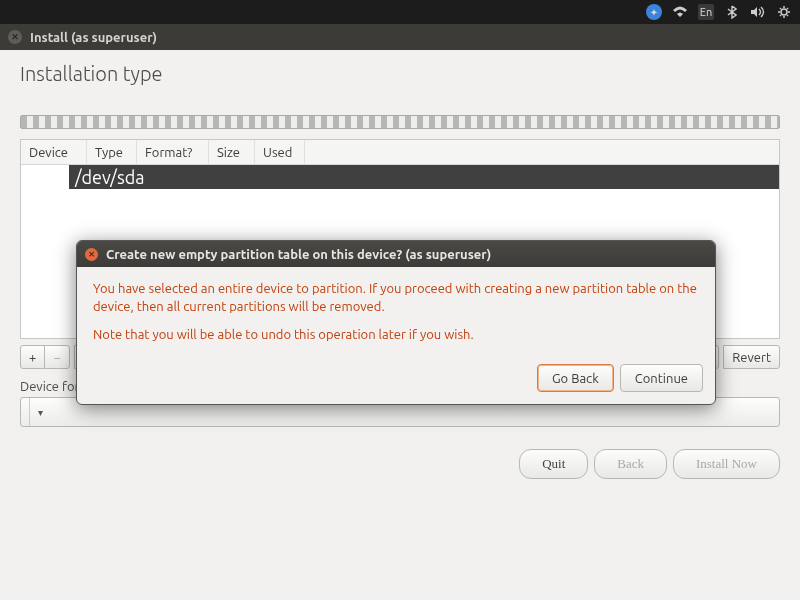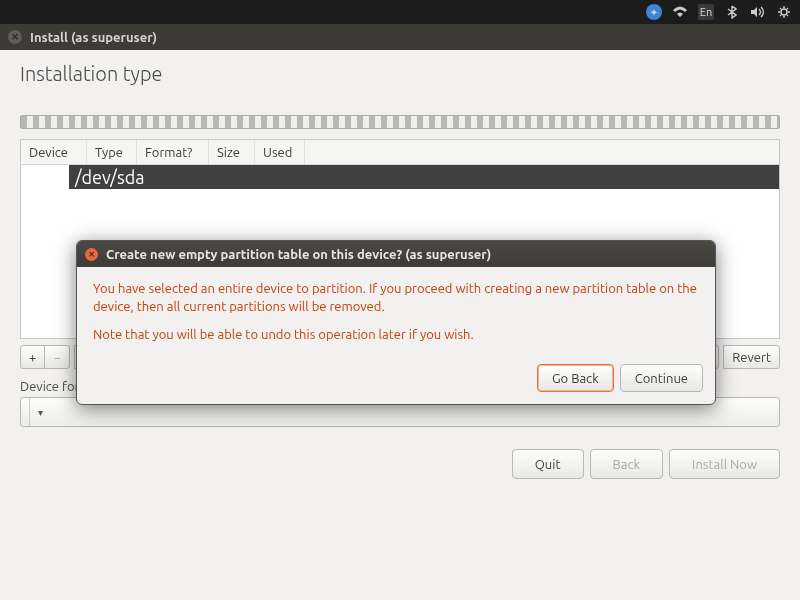--- a/index.html
+++ b/index.html
@@ -30,21 +30,21 @@
 .small-btn.first { border-radius: 3px 0 0 3px; }
 .small-btn.disabled { color:#aaa; }
 .spacer { flex:1; }
 
 .label-row { font-size: 13px; color: #4c4c4c; margin-top: 10px; }
 
 .dropdown { margin-top:4px; border:1px solid #b7b7b5; background: linear-gradient(#fdfdfc,#ececea); height:30px; display:flex; align-items:center; padding:0 8px; border-radius:3px; font-size:13px; color:#3c3c3c; justify-content:space-between; }
 .dropdown .chev { font-size:10px; color:#555; border-left:1px solid #ccc; padding-left:8px; height:100%; display:flex; align-items:center; }
 
 .bottom-btns { margin-top: 22px; display:flex; justify-content:flex-end; gap:6px; }
-.bottom-btns .btn { border:1px solid #b7b7b5; background: linear-gradient(#fdfdfc,#e8e8e6); height:30px; padding: 0 22px; border-radius:4px; font-size:13px; color:#444; display:flex; align-items:center; }
+.bottom-btns .btn { border:1px solid #b7b7b5; background: linear-gradient(#fdfdfc,#e8e8e6); height:30px; padding: 0 22px; border-radius:12px; font-size:13px; color:#444; display:flex; align-items:center;font-family:Liberation Serif, serif; }
 .bottom-btns .btn.disabled { color:#aaa; }
 
 .modal { position:absolute; left:76px; top:240px; width:640px; background:#f2f1f0; border:1px solid #555; border-radius:6px; box-shadow: 0 4px 20px rgba(0,0,0,0.5); overflow:hidden; }
 .modal-title { background: linear-gradient(#4a4944,#3c3b37); color:#e8e6e1; height:26px; display:flex; align-items:center; padding:0 8px; gap:8px; font-size:13px; font-weight:bold; }
 .modal-close { width:13px; height:13px; border-radius:50%; background:#e36a3d; display:flex; align-items:center; justify-content:center; font-size:8px; color:#5a2a14; }
 .modal-body { padding: 12px 16px; font-size:13px; color:#c2410c; line-height:1.4; }
 .modal-body p + p { margin-top:10px; }
 .modal-actions { display:flex; justify-content:flex-end; gap:6px; padding: 8px 12px 12px; }
 .modal-btn { border:1px solid #b7b7b5; background: linear-gradient(#fdfdfc,#e8e8e6); height:28px; padding:0 14px; border-radius:4px; font-size:13px; color:#3c3c3c; display:flex; align-items:center; }
 .modal-btn.default { border:1px solid #e07640; box-shadow: 0 0 0 1px #f1b58e inset; }

